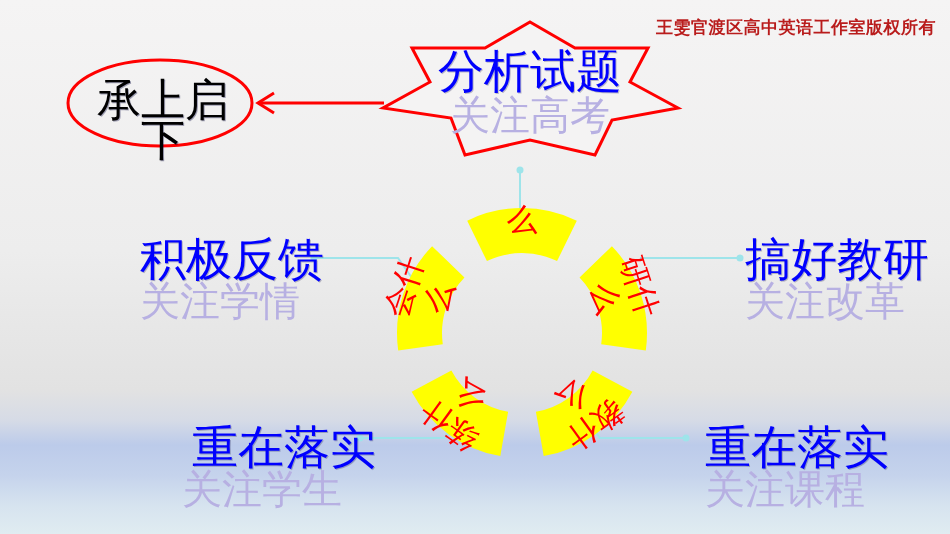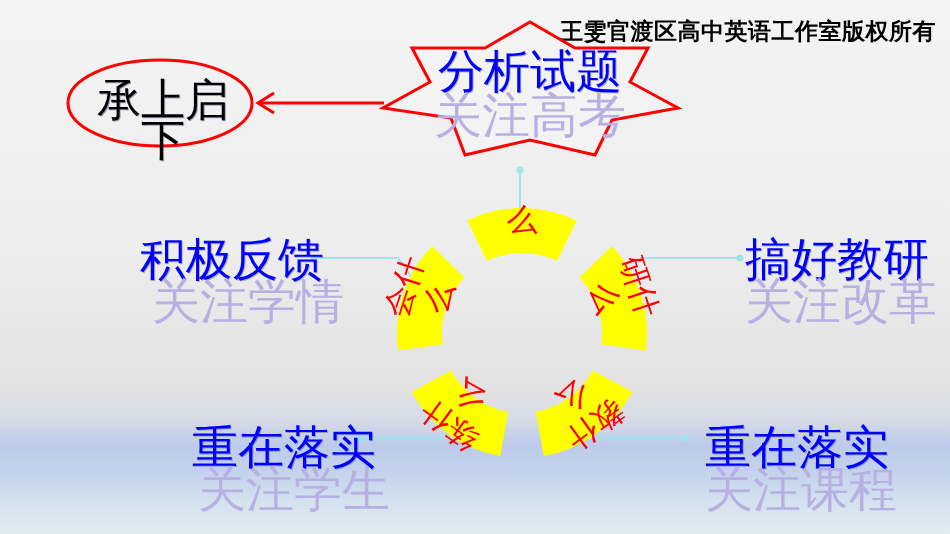--- a/index.html
+++ b/index.html
@@ -5,36 +5,36 @@
   html, body { margin: 0; padding: 0; }
   body {
     width: 950px; height: 534px; overflow: hidden; position: relative;
     font-family: "DejaVu Serif", "Liberation Serif", serif;
     background: linear-gradient(to bottom,
       #f5f4f4 0px, #ededed 250px, #e2e2e2 390px, #d6dbe6 420px,
       #bccbea 445px, #c5d3ec 475px, #d6e3ef 505px, #e0ecf1 534px);
   }
   .copyright {
     position: absolute; top: 16px; right: 14px;
-    font-size: 23px; font-weight: bold; color: #000000;
+    font-size: 17px; font-weight: bold; color: #b91c1c;
     font-family: "DejaVu Serif", serif; letter-spacing: 0.5px;
   }
   svg.overlay { position: absolute; left: 0; top: 0; }
   .star-text {
     position: absolute; left: 430px; width: 200px; text-align: center;
     font-family: "DejaVu Sans", sans-serif;
   }
   .main-label {
     position: absolute; font-family: "DejaVu Sans", sans-serif;
     font-size: 46px; line-height: 38px; color: #0000ff;
     text-shadow: 1px 1px 0 rgba(0,0,60,0.25);
   }
   .sub-label {
     position: absolute; font-family: "DejaVu Sans", sans-serif;
-    font-size: 48px; line-height: 38px; color: #b7b0e2;
+    font-size: 40px; line-height: 38px; color: #b7b0e2;
   }
   .oval-text {
     position: absolute; left: 78px; top: 80px; width: 170px; text-align: center;
     font-size: 44px; line-height: 40px; color: #000;
     font-family: "DejaVu Sans", sans-serif;
     text-shadow: 1px 1px 0 rgba(0,0,60,0.35);
   }
   .seg-text {
     position: absolute; width: 110px; height: 90px; margin-left: -55px; margin-top: -45px;
     color: #ff0000; font-size: 31px; line-height: 36px; text-align: center;
@@ -86,27 +86,27 @@
 <div class="oval-text">承上启下</div>
 
 <div class="star-text" style="top:52px;">
   <span class="main-label" style="position:static;">分析试题</span>
 </div>
 <div class="star-text" style="top:96px;">
   <span class="sub-label" style="position:static;">关注高考</span>
 </div>
 
 <div class="main-label" style="left:140px; top:240px;">积极反馈</div>
-<div class="sub-label" style="left:152px; top:282px;">关注学情</div>
+<div class="sub-label" style="left:140px; top:282px;">关注学情</div>
 
 <div class="main-label" style="left:745px; top:240px;">搞好教研</div>
 <div class="sub-label" style="left:745px; top:282px;">关注改革</div>
 
 <div class="main-label" style="left:192px; top:428px;">重在落实</div>
-<div class="sub-label" style="left:182px; top:470px;margin-left:16px;">关注学生</div>
+<div class="sub-label" style="left:182px; top:470px;">关注学生</div>
 
 <div class="main-label" style="left:705px; top:428px;">重在落实</div>
 <div class="sub-label" style="left:705px; top:470px;">关注课程</div>
 
 <div class="seg-text" id="seg0" style="left: 522px; top: 218.5px; transform: rotate(0deg);">
   <span>么</span>
 </div>
 <div class="seg-text" id="seg1" style="left: 623.288px; top: 292.09px; transform: rotate(72deg);">
   <span>研什</span>
   <span>么</span>

